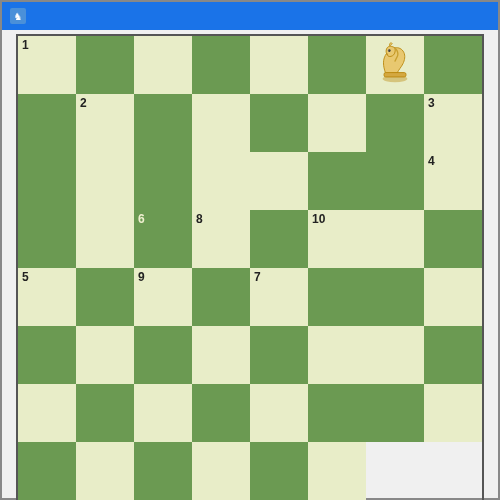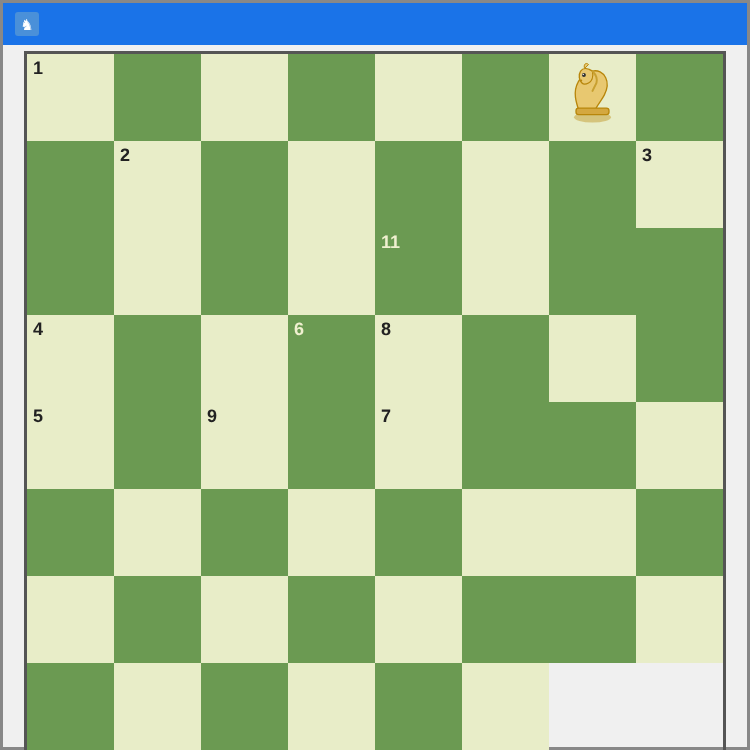--- a/index.html
+++ b/index.html
@@ -163,38 +163,38 @@
         <div class="cell dark"></div>
         <div class="cell light"></div>
         <div class="cell dark"></div>
         <div class="cell light">
           <span class="cell-number">3</span>
         </div>
         <div class="cell dark"></div>
         <div class="cell light"></div>
         <div class="cell dark"></div>
         <div class="cell light"></div>
-        <div class="cell dark">
-          <span class="cell-number">11</span>
-        </div>
         <div class="cell light"></div>
         <div class="cell dark"></div>
         <div class="cell dark"></div>
         <div class="cell light">
           <span class="cell-number">4</span>
         </div>
         <div class="cell dark"></div>
         <div class="cell light"></div>
         <div class="cell dark">
           <span class="cell-number">6</span>
         </div>
         <div class="cell light">
           <span class="cell-number">8</span>
         </div>
         <div class="cell dark"></div>
+        <div class="cell light">
+          <span class="cell-number">10</span>
+        </div>
         <div class="cell light"></div>
         <div class="cell dark"></div>
         <div class="cell light">
           <span class="cell-number">5</span>
         </div>
         <div class="cell dark"></div>
         <div class="cell light">
           <span class="cell-number">9</span>
         </div>
         <div class="cell dark"></div>

